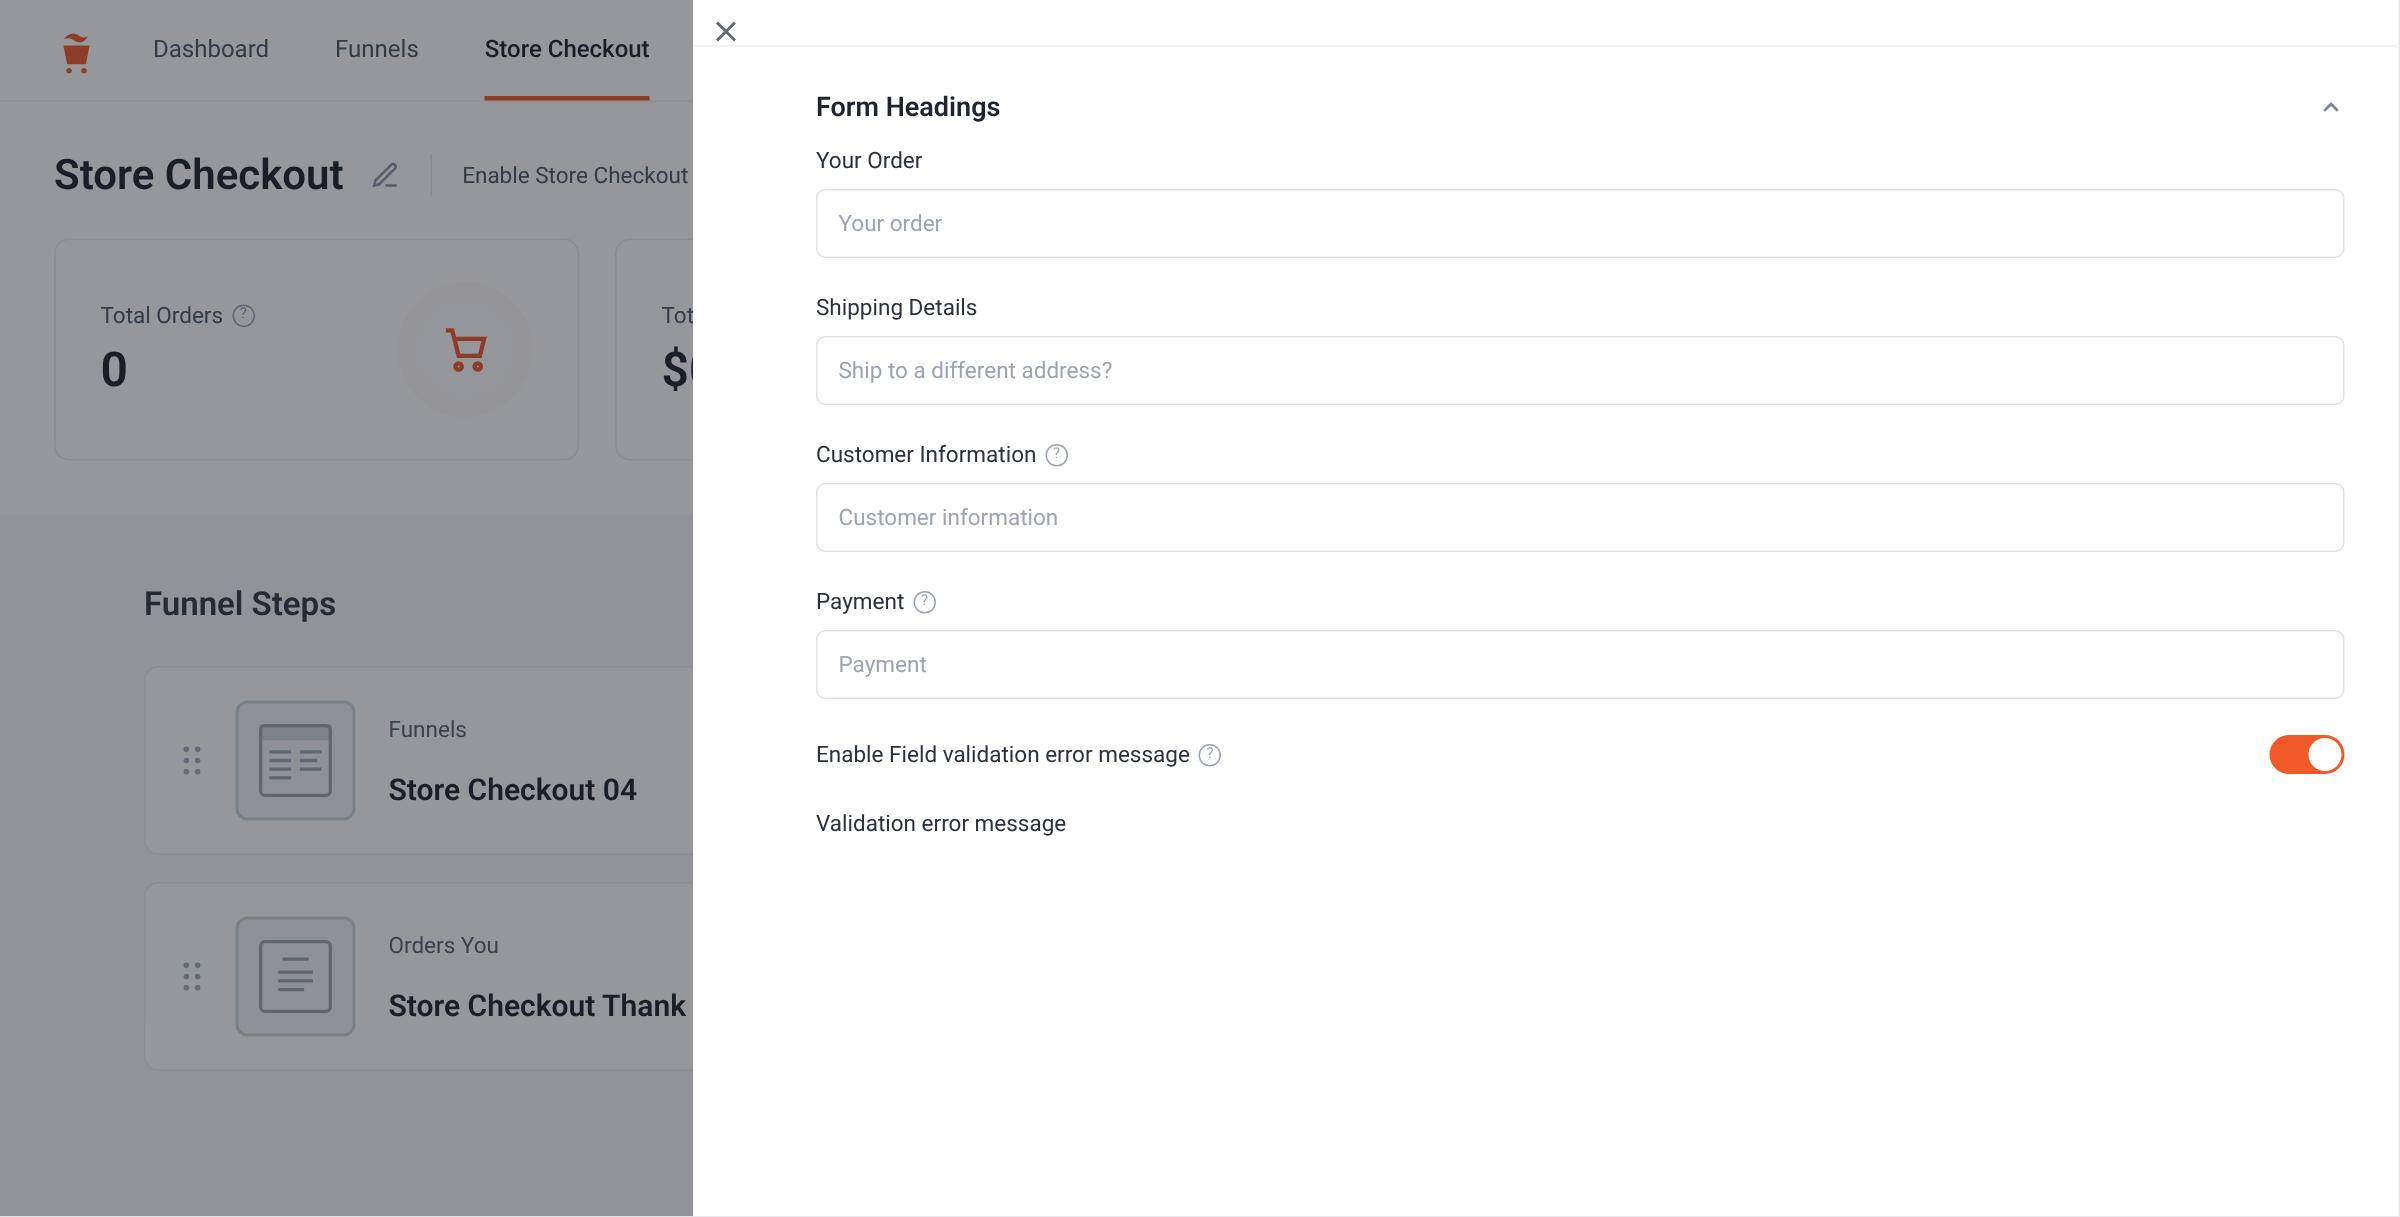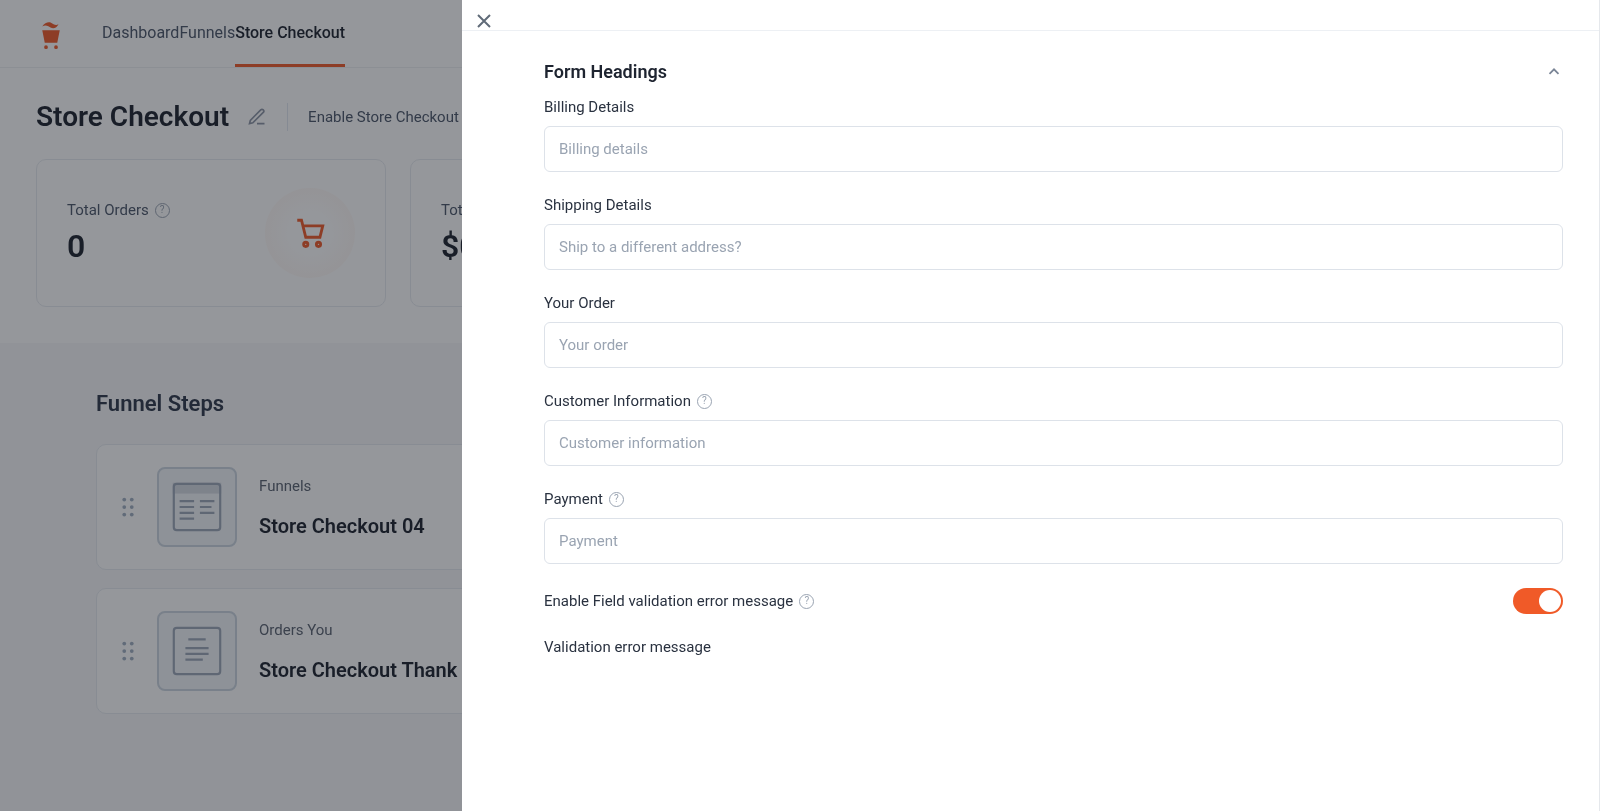--- a/index.html
+++ b/index.html
@@ -2,21 +2,21 @@
 <html><head>
 <meta charset="utf-8">
 <style>
 * { box-sizing: border-box; margin: 0; padding: 0; font-family: -apple-system, BlinkMacSystemFont, "Segoe UI", Roboto, sans-serif; }
 body { width: 1600px; height: 811px; overflow: hidden; background: #f7f8fa; position: relative; }
 
 
 .app-bg { width: 100%; height: 100%; }
 .topbar { height: 68px; background: #fff; display: flex; align-items: center; padding: 0 36px; border-bottom: 1px solid #eef0f3; }
 .logo { width: 30px; height: 30px; color: #f05a28; margin-right: 36px; }
-.nav { display: flex; }
+.nav { display: flex; gap: 44px; }
 .nav-item { font-size: 16px; color: #4a5568; cursor: pointer; padding-bottom: 22px; margin-bottom: -23px; }
 .nav-item.active { color: #1a202c; border-bottom: 3px solid #f05a28; font-weight: 500; }
 
 .page-header { display: flex; align-items: center; padding: 32px 36px 26px; background: #fff; }
 .page-title { font-size: 28px; font-weight: 600; color: #1a202c; margin-right: 18px; }
 .edit-icon { color: #8c95a5; width: 20px; height: 20px; margin-right: 20px; cursor: pointer; }
 .divider-v { width: 1px; height: 28px; background: #e2e8f0; margin-right: 20px; }
 .enable-label { font-size: 15px; color: #4a5568; }
 
 .stats { display: flex; gap: 24px; padding: 0 36px 36px; background: #fff; }
@@ -165,33 +165,29 @@
   <div class="panel-head"></div>
   <div class="panel-divider"></div>
   <div class="panel-inner">
     <div class="section-head">
       <div class="section-title">Form Headings</div>
       <svg class="chev" width="18" height="18" viewBox="0 0 20 20" fill="none" stroke="currentColor" stroke-width="2">
           <path d="M5 12l5-5 5 5"></path>
         </svg>
     </div>
 
-    <div class="form-group">
-      <div class="form-label">Billing Details</div>
-      <input class="form-input" placeholder="Billing details" style="">
+
+    <div class="form-group">
+      <div class="form-label">Your Order</div>
+      <input class="form-input" placeholder="Your order" style="">
     </div>
 
     <div class="form-group">
       <div class="form-label">Shipping Details</div>
       <input class="form-input" placeholder="Ship to a different address?" style="">
-    </div>
-
-    <div class="form-group">
-      <div class="form-label">Your Order</div>
-      <input class="form-input" placeholder="Your order" style="">
     </div>
 
     <div class="form-group">
       <div class="form-label">
           <span>Customer Information</span>
           <span class="help-icon">?</span>
         </div>
       <input class="form-input" placeholder="Customer information" style="">
     </div>
 

